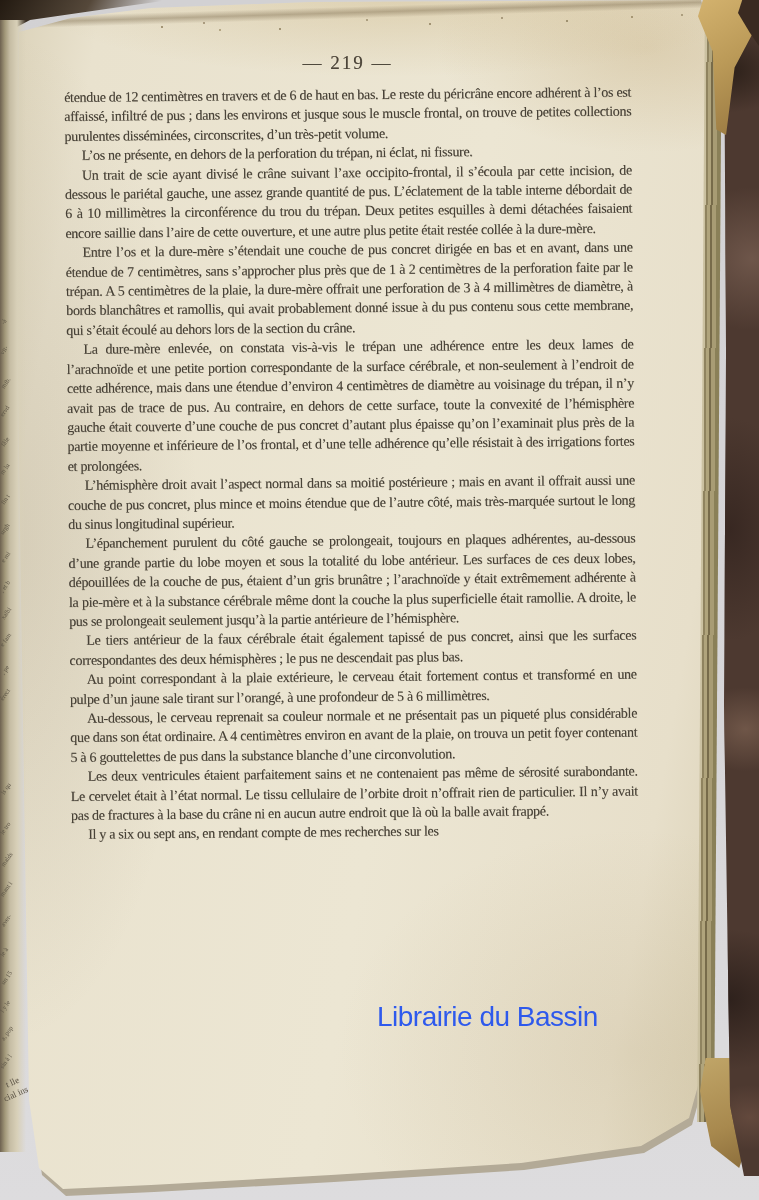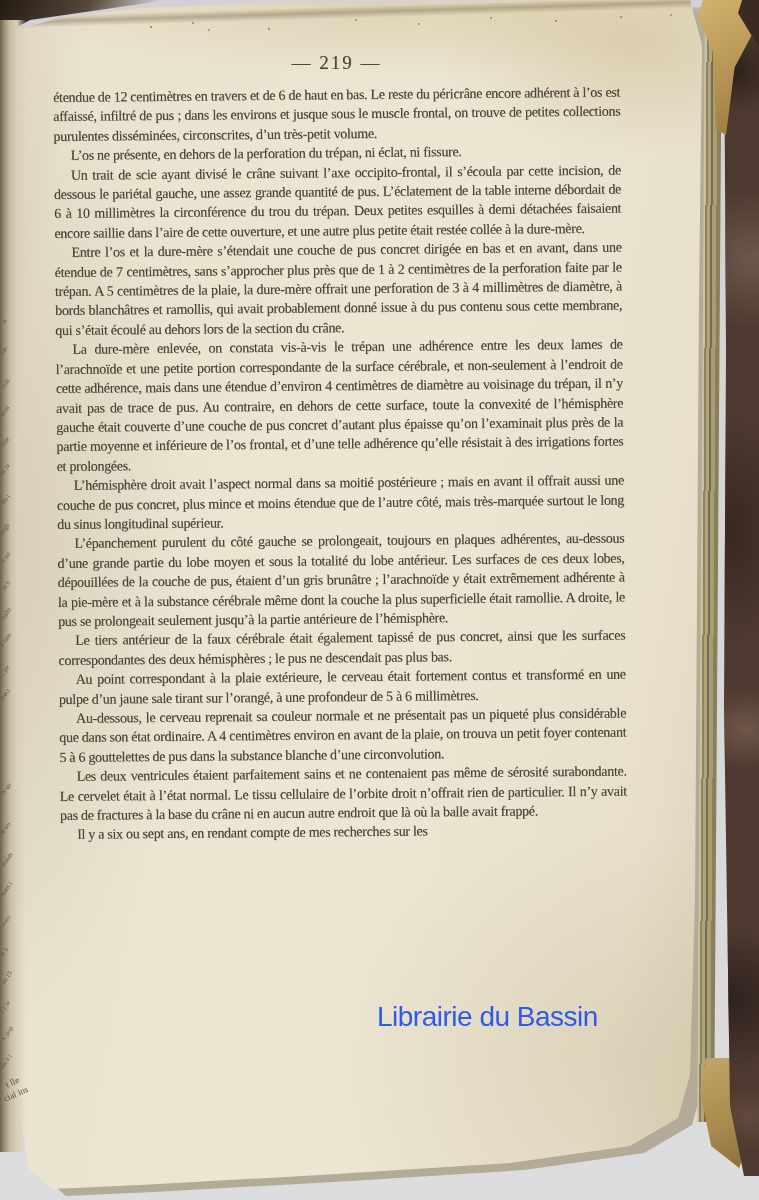--- a/index.html
+++ b/index.html
@@ -8,21 +8,21 @@
     background:linear-gradient(180deg,#d2d1d3 0%,#d7d6d8 60%,#dddcde 100%);
     font-family:"Liberation Serif","DejaVu Serif",serif;
   }
   
   .page-shadow{
     position:absolute; left:10px; top:0; width:706px; height:1196px;
     background:#b3aa97; filter:blur(4px); transform:translate(4px,7px);
     clip-path:polygon(8px 32px,60px 18px,140px 8px,300px 2px,690px 0,702px 45px,699px 300px,695px 900px,690px 1075px,678px 1118px,630px 1146px,510px 1163px,320px 1175px,140px 1185px,52px 1189px,28px 1168px,18px 1100px,10px 600px,6px 300px);
   }
   .page{
-    position:absolute; left:0; top:0; width:706px; height:1196px;
+    position:absolute; left:11px; top:0; width:706px; height:1196px;
     clip-path:polygon(8px 32px,60px 18px,140px 8px,300px 2px,690px 0,702px 45px,699px 300px,695px 900px,690px 1075px,678px 1118px,630px 1146px,510px 1163px,320px 1175px,140px 1185px,52px 1189px,28px 1168px,18px 1100px,10px 600px,6px 300px);
     background:
       radial-gradient(520px 110px at 55% 0%, rgba(188,158,96,0.28), transparent 70%),
       radial-gradient(260px 700px at 0% 45%, rgba(135,120,92,0.20), transparent 72%),
       radial-gradient(420px 320px at 88% 88%, rgba(172,150,104,0.16), transparent 70%),
       radial-gradient(300px 150px at 90% 4%, rgba(180,148,88,0.25), transparent 70%),
       linear-gradient(100deg,#dbd2b9 0%,#e9e2ce 10%,#ece6d3 55%,#e7dfca 86%,#d8ceb2 100%);
   }
   .crease{
     position:absolute; left:24px; top:16px; width:672px; height:12px;

